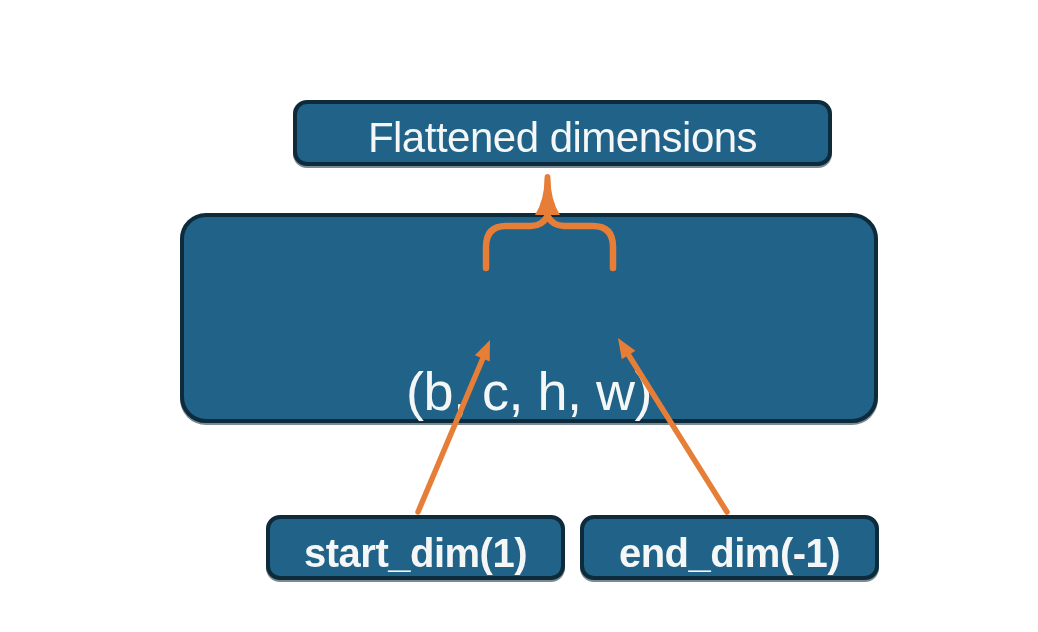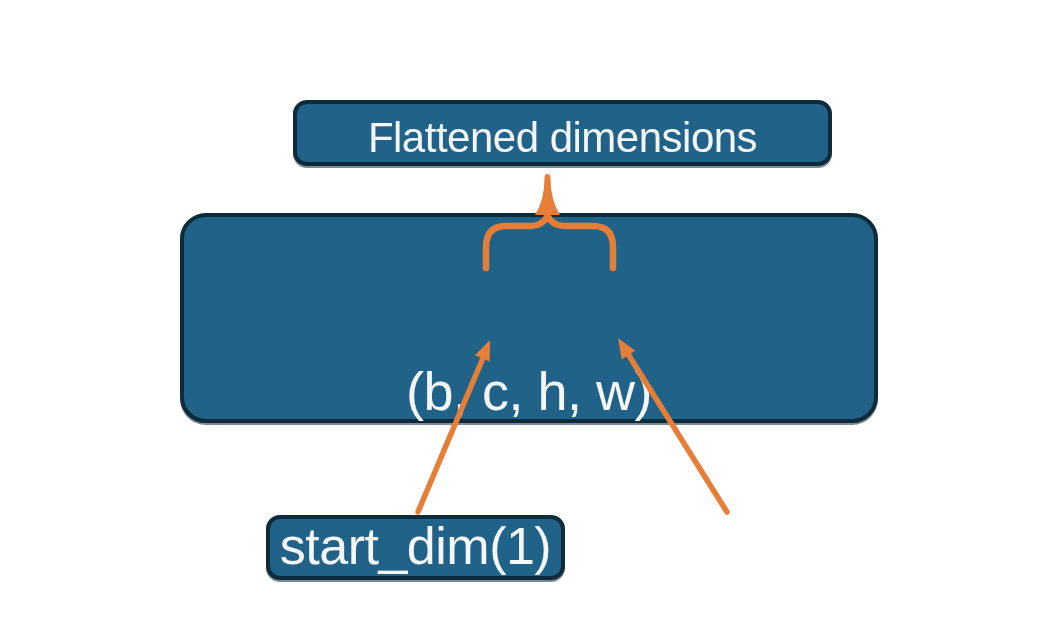--- a/index.html
+++ b/index.html
@@ -35,21 +35,22 @@
   .node-tensor {
     left: 180px; top: 213px;
     width: 698px; height: 210px;
     border-radius: 26px;
     font-size: 54px;
   }
   .node-tensor .node-label { transform: translateY(3px); }
   .node-start, .node-end {
     width: 299px; height: 65px;
     border-radius: 14px;
-    font-size: 52px;
+    font-size: 40px;
+    font-weight: bold;
   }
   .node-start { left: 266px; top: 515px; }
   .node-end   { left: 580px; top: 515px; }
   .node-label { white-space: nowrap; letter-spacing: -0.5px; }
   .overlay {
     position: absolute;
     left: 0; top: 0;
     width: 1038px; height: 632px;
     pointer-events: none;
   }
@@ -78,20 +79,23 @@
   </div>
 
   <div class="node node-tensor">
     <span class="node-label">(b, c, h, w)</span>
   </div>
 
   <div class="node node-start">
     <span class="node-label">start_dim(1)</span>
   </div>
 
+  <div class="node node-end">
+    <span class="node-label">end_dim(-1)</span>
+  </div>
 
   <svg class="overlay" viewBox="0 0 1038 632" xmlns="http://www.w3.org/2000/svg">
 
     <path class="accent-fill" d="M 544.5 178
              Q 544.5 200 535 215
              L 560 215
              Q 550.5 200 550.5 178
              Q 550.5 174 547.5 174
              Q 544.5 174 544.5 178 Z"></path>
 

